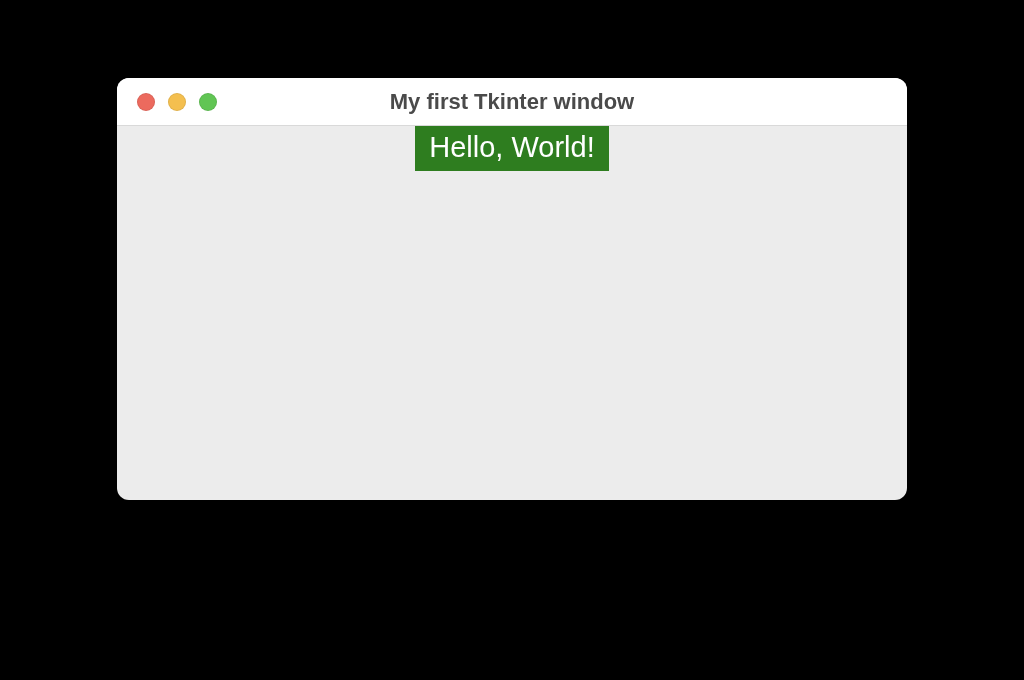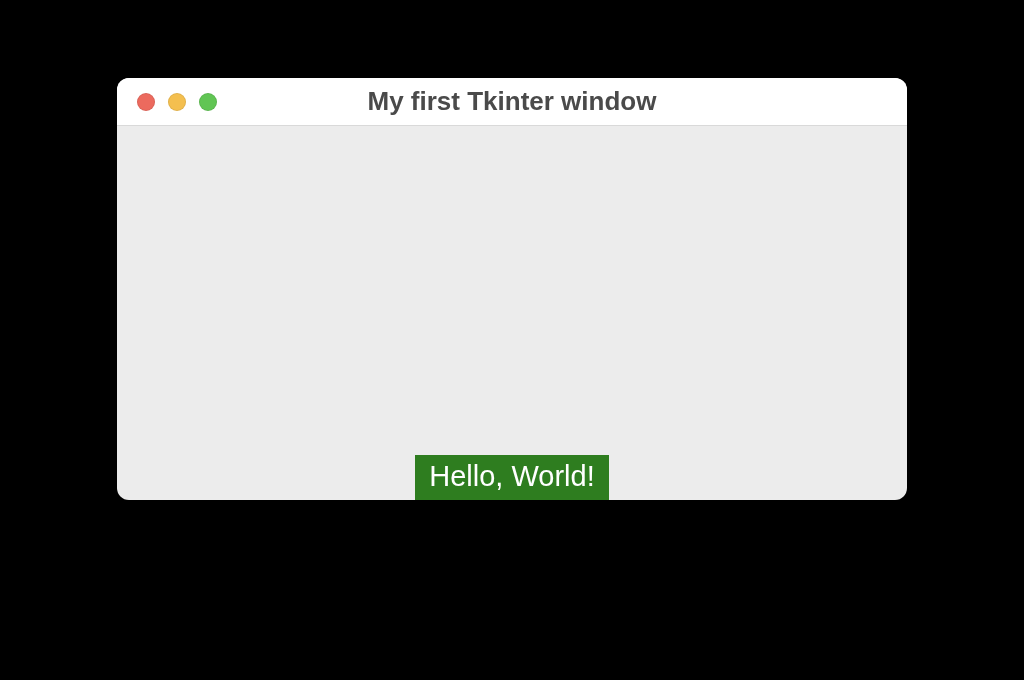--- a/index.html
+++ b/index.html
@@ -56,29 +56,29 @@
     }
     .zoom-light {
       background: #61c554;
       border: 1px solid rgba(0,0,0,0.08);
     }
     .window-title {
       position: absolute;
       left: 0;
       right: 0;
       text-align: center;
-      font-size: 26px;
+      font-size: 22px;
       font-weight: 700;
       color: #4a4a4a;
       pointer-events: none;
     }
     .content {
       flex: 1;
       display: flex;
-      align-items: flex-end;
+      align-items: flex-start;
       justify-content: center;
     }
     .hello-label {
       background: #2e7d1f;
       color: #ffffff;
       font-size: 29px;
       font-weight: 400;
       padding: 4px 14px 6px 14px;
       line-height: 1.2;
     }

